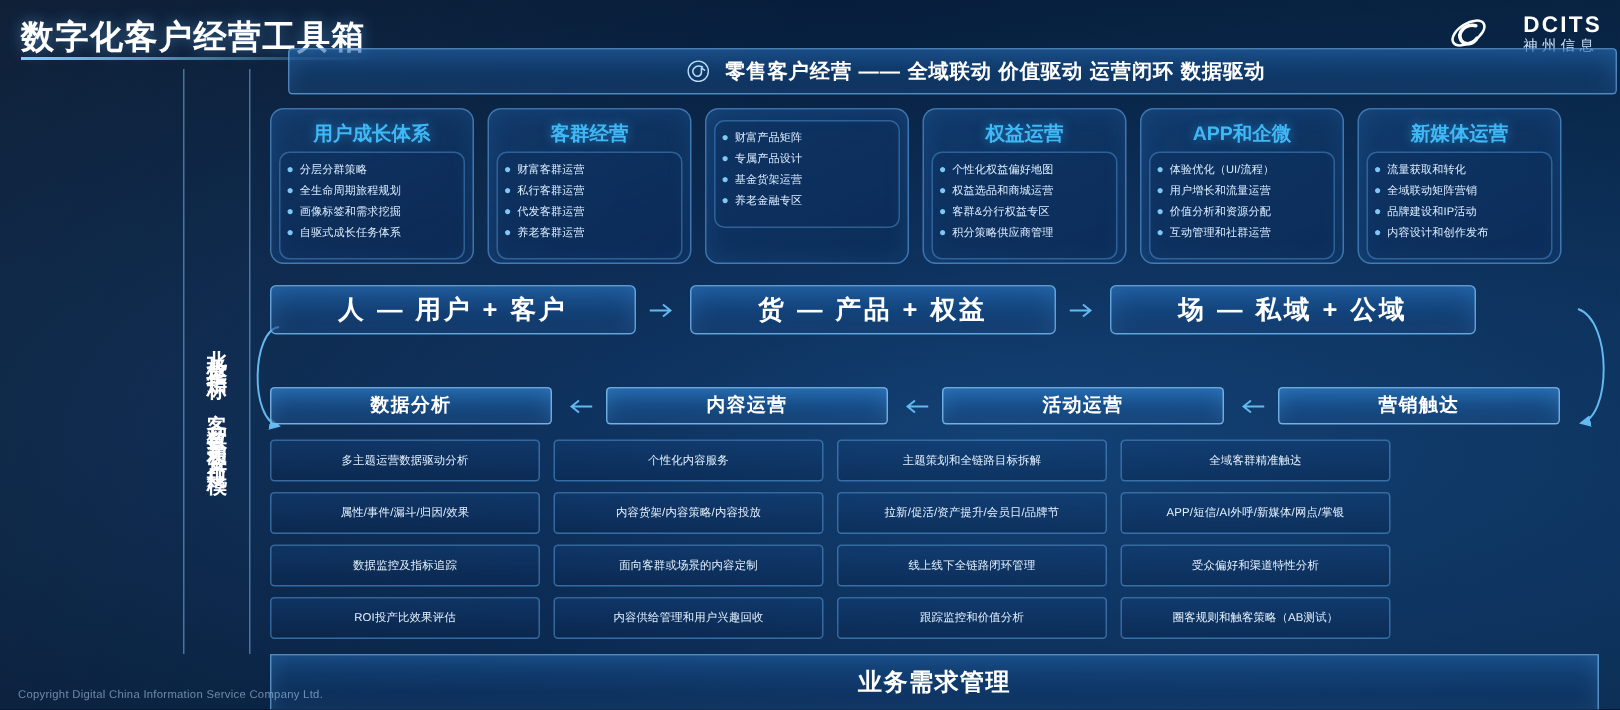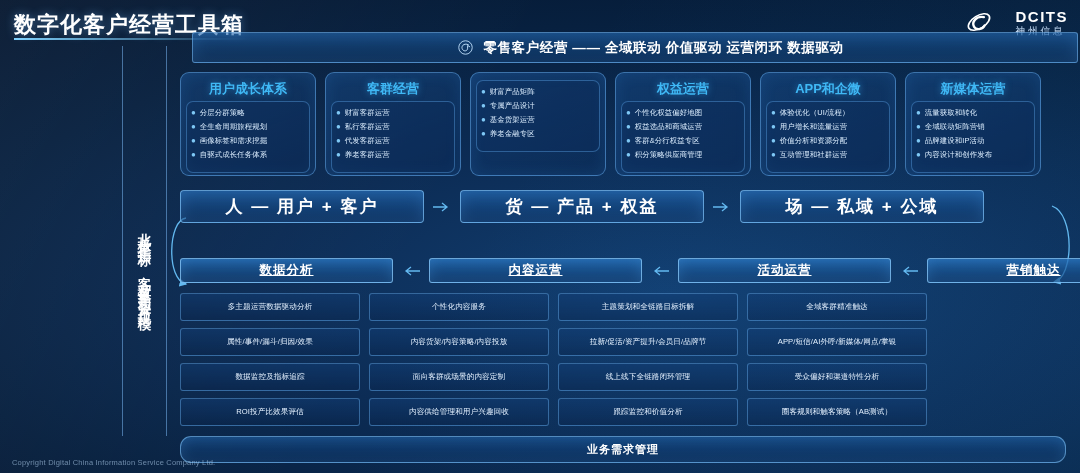--- a/index.html
+++ b/index.html
@@ -106,49 +106,48 @@
     background: linear-gradient(180deg, rgba(32,100,172,.70), rgba(13,50,98,.55));
     display:flex; align-items:center; justify-content:center;
     font-size: 17px; font-weight: bold; color: #ffffff; letter-spacing: 2px;
     box-shadow: inset 0 0 16px rgba(90,175,255,.20);
   }
   .arr { width: 18px; height: 12px; flex:none; }
 
   
   .colhdrow { position: absolute; left: 4px; top: 226px; display:flex; align-items:center; gap: 9px; }
   .colhd {
-    width: 213px; height: 25px;
+    width: 188px; height: 25px;
     border: 1px solid rgba(140,205,255,.75); border-radius: 3px;
     background: linear-gradient(180deg, rgba(35,108,180,.80), rgba(15,55,105,.60));
     display:flex; align-items:center; justify-content:center;
     font-size: 12.5px; font-weight: bold; color: #ffffff; letter-spacing: 1px;
     box-shadow: inset 0 0 14px rgba(95,180,255,.22);
-    text-decoration: underline;
   }
   .arrL { width: 18px; height: 12px; flex:none; transform: scaleX(-1); }
 
   
   .grid { position: absolute; left: 4px; top: 261px; display: flex; gap: 9px; }
   .gcol { display:flex; flex-direction: column; gap: 7px; }
   .cell {
     width: 180px; height: 28px;
     border: 1px solid rgba(105,175,240,.45); border-radius: 3px;
     background: linear-gradient(180deg, rgba(18,62,118,.50), rgba(9,36,75,.40));
     display:flex; align-items:center; justify-content:center;
     text-align:center; padding: 0 4px;
     font-size: 7.6px; color: #e4f1ff; letter-spacing: .1px; white-space: nowrap;
   }
 
   
   .bottombar {
-    position: absolute; left: 4px; top: 404px; width: 886px; height: 27px;
-    border: 1px solid rgba(130,200,255,.60); border-radius: 11px;
+    position: absolute; left: 4px; top: 404px; width: 886px; height: 38px;
+    border: 1px solid rgba(130,200,255,.60); border-radius: 0;
     background: linear-gradient(180deg, rgba(26,88,156,.55), rgba(12,46,92,.45));
     display:flex; align-items:center; justify-content:center;
-    font-size: 11px; font-weight: bold; color: #ffffff; letter-spacing: 1px;
+    font-size: 16px; font-weight: bold; color: #ffffff; letter-spacing: 1px;
     box-shadow: inset 0 0 14px rgba(90,175,255,.18);
   }
 
   .copyright {
     position: absolute; left: 12px; bottom: 6px; z-index: 7;
     font-size: 7.5px; color: rgba(170,200,230,.62); letter-spacing: .2px;
   }
 
   .loop { position:absolute; left: 0; top: 0; width: 1080px; height: 473px; pointer-events:none; z-index: 5; }
 </style>

